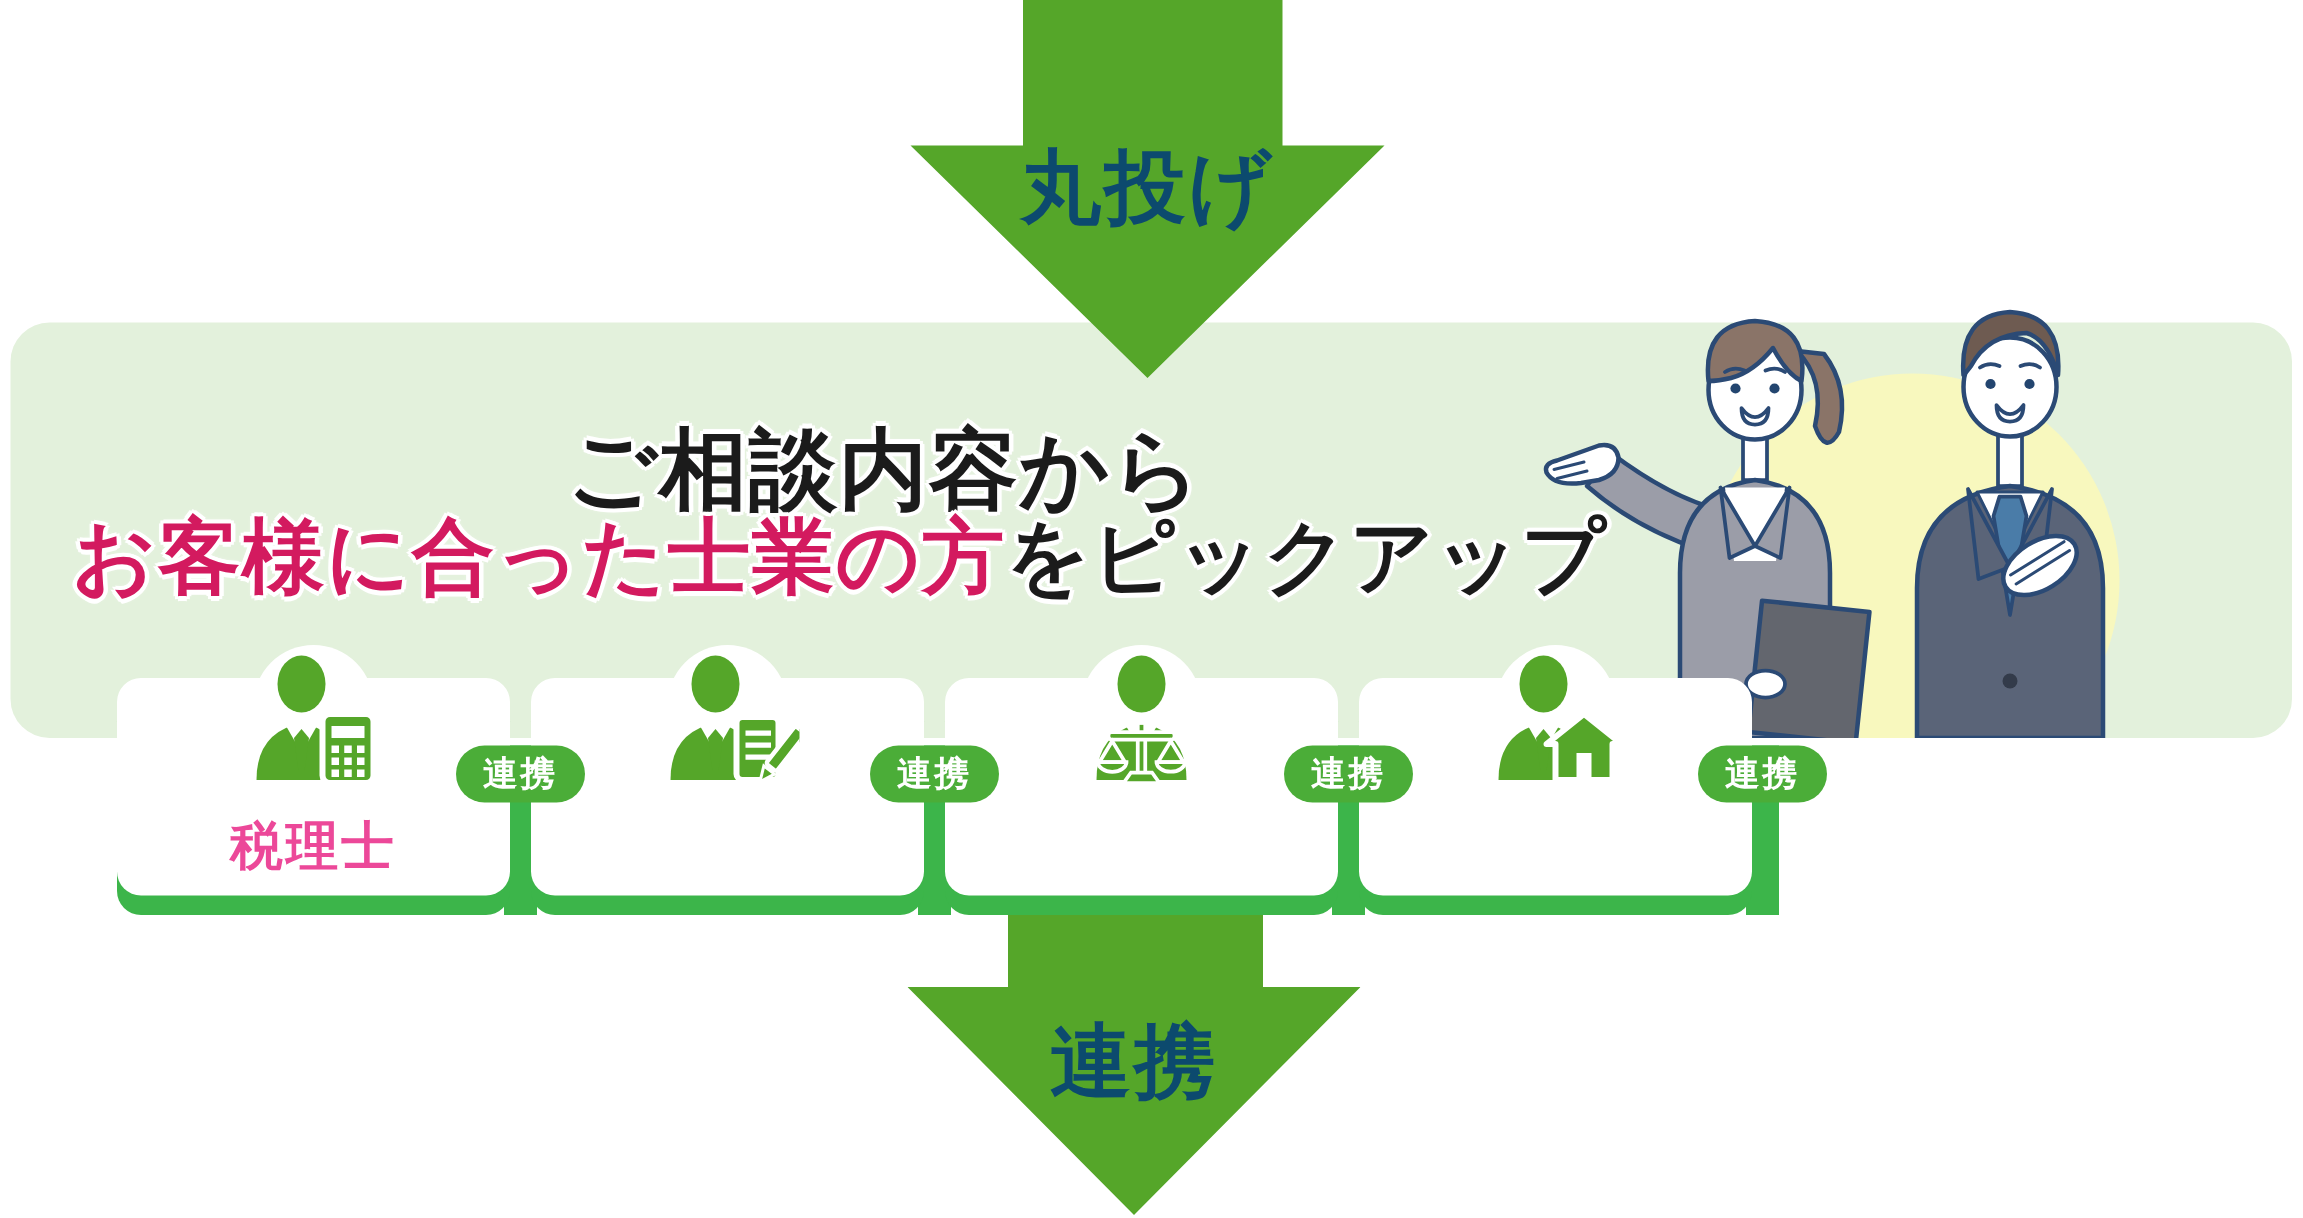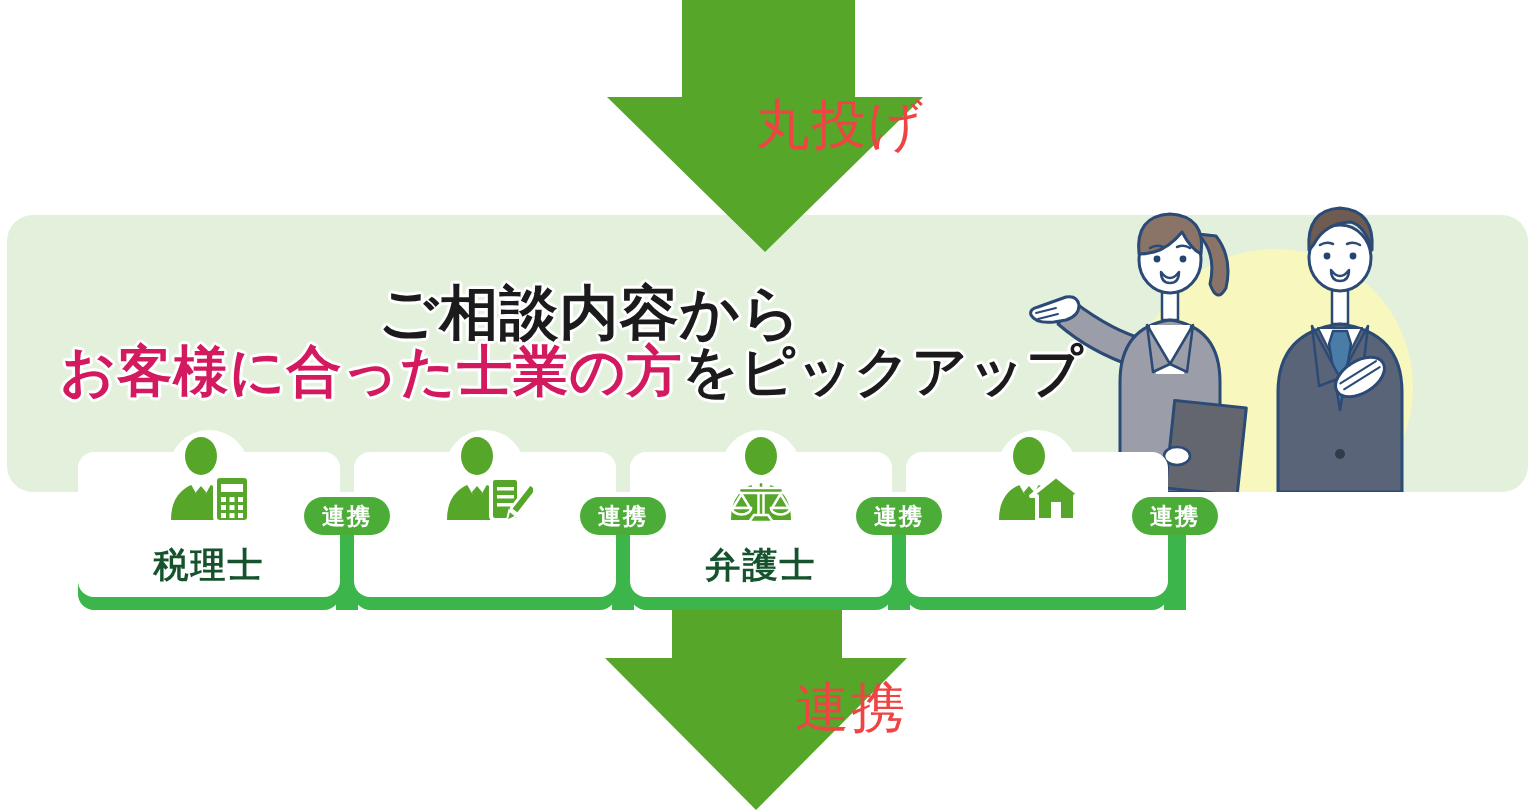--- a/index.html
+++ b/index.html
@@ -11,30 +11,30 @@
   .panel{
     position:absolute;left:7px;top:215px;width:1521px;height:277px;
     background:#E3F1DC;border-radius:26px;z-index:1;
   }
   
   .headline{position:absolute;z-index:2;font-weight:bold;color:#1b1b1b;
     text-shadow:-2px -2px 0 #fff,2px -2px 0 #fff,-2px 2px 0 #fff,2px 2px 0 #fff,
                 -3px 0 0 #fff,3px 0 0 #fff,0 3px 0 #fff,0 -3px 0 #fff,0 0 5px #fff;
     white-space:nowrap;line-height:1;}
   .headline.line1{left:378px;top:283px;font-size:59px;letter-spacing:1px;}
-  .headline.line2{left:60px;top:344px;font-size:55px;letter-spacing:1px;}
+  .headline.line2{left:48px;top:344px;font-size:55px;letter-spacing:1px;}
   .headline .hl{color:#D31A5F;}
   
   .arrow-wrap{position:absolute;}
   .arrow-wrap.top{left:605px;top:0;width:320px;height:253px;z-index:6;}
   .arrow-wrap.bottom{left:605px;top:595px;width:302px;height:217px;z-index:2;}
   .arrow-wrap svg{position:absolute;left:0;top:0;}
   .arrow-label{
-    position:absolute;left:0;right:0;text-align:right;color:#ef4444;
-    font-weight:normal;font-size:54px;line-height:1;letter-spacing:2px;
+    position:absolute;left:0;right:0;text-align:center;color:#0c4a6e;
+    font-weight:bold;font-size:54px;line-height:1;letter-spacing:2px;
   }
   .arrow-wrap.top .arrow-label{top:98px;}
   .arrow-wrap.bottom .arrow-label{top:86px;}
   
   .cards-row{position:absolute;left:78px;top:430px;width:1366px;height:182px;z-index:3;display:flex;}
   .card-wrap{position:relative;width:262px;height:182px;margin-right:14px;}
   .card-wrap:last-child{margin-right:0;}
   .card-shadow{
     position:absolute;left:0;top:35px;width:262px;height:145px;
     background:#3CB54A;border-radius:16px;z-index:1;
@@ -43,21 +43,21 @@
     position:absolute;left:91px;top:0;width:80px;height:80px;border-radius:50%;
     background:#fff;z-index:3;
   }
   .card-body{
     position:absolute;left:0;top:22px;width:262px;height:145px;
     background:#fff;border-radius:16px;z-index:4;
   }
   .card-icon{position:absolute;left:83px;top:6px;width:96px;height:88px;z-index:5;}
   .card-label{
     position:absolute;left:0;top:118px;width:262px;text-align:center;
-    font-size:35px;font-weight:bold;color:#14532d;z-index:6;line-height:1;letter-spacing:2px;
+    font-size:35px;font-weight:bold;color:#ec4899;z-index:6;line-height:1;letter-spacing:2px;
   }
   
   .gap-strip{position:absolute;top:497px;width:22px;height:113px;background:#3CB54A;z-index:2;}
   
   .badge{
     position:absolute;top:497px;width:86px;height:38px;border-radius:19px;
     background:#4BAD38;color:#fff;font-size:23px;font-weight:bold;line-height:38px;
     text-align:center;letter-spacing:2px;z-index:7;
   }
   
@@ -201,21 +201,20 @@
         <path d="M36 45 L48 66 L60 45 Z" fill="#fff"></path>
         <path d="M48 50 L43 56 L46 70 L50 70 L53 56 Z" fill="#55A629"></path>
         <rect x="45.5" y="46" width="5" height="34" fill="#55A629" stroke="#fff" stroke-width="2.5"></rect>
         <rect x="26" y="52" width="44" height="5" rx="2" fill="#55A629" stroke="#fff" stroke-width="2.5"></rect>
         <path d="M28.5 58 L20 72 L37 72 Z" fill="#55A629" stroke="#fff" stroke-width="2.5"></path>
         <path d="M19 72 a9.5 6.5 0 0 0 19 0 Z" fill="#55A629" stroke="#fff" stroke-width="2.5"></path>
         <path d="M67.5 58 L59 72 L76 72 Z" fill="#55A629" stroke="#fff" stroke-width="2.5"></path>
         <path d="M58 72 a9.5 6.5 0 0 0 19 0 Z" fill="#55A629" stroke="#fff" stroke-width="2.5"></path>
         <path d="M36 86 L60 86 L55 79 L41 79 Z" fill="#55A629" stroke="#fff" stroke-width="2.5"></path>
       </svg>
-      <div class="card-label">弁護士</div>
     </div>
 
     <div class="card-wrap">
       <div class="card-shadow"></div>
       <div class="card-bump"></div>
       <div class="card-body"></div>
       <svg class="card-icon" viewBox="0 0 96 88">
         <ellipse cx="40" cy="20" rx="16" ry="19" fill="#55A629"></ellipse>
         <path d="M10 84 Q10 52 40 46 Q70 52 70 84 Z" fill="#55A629"></path>
         <path d="M28 45 L40 66 L52 45 Z" fill="#fff"></path>

